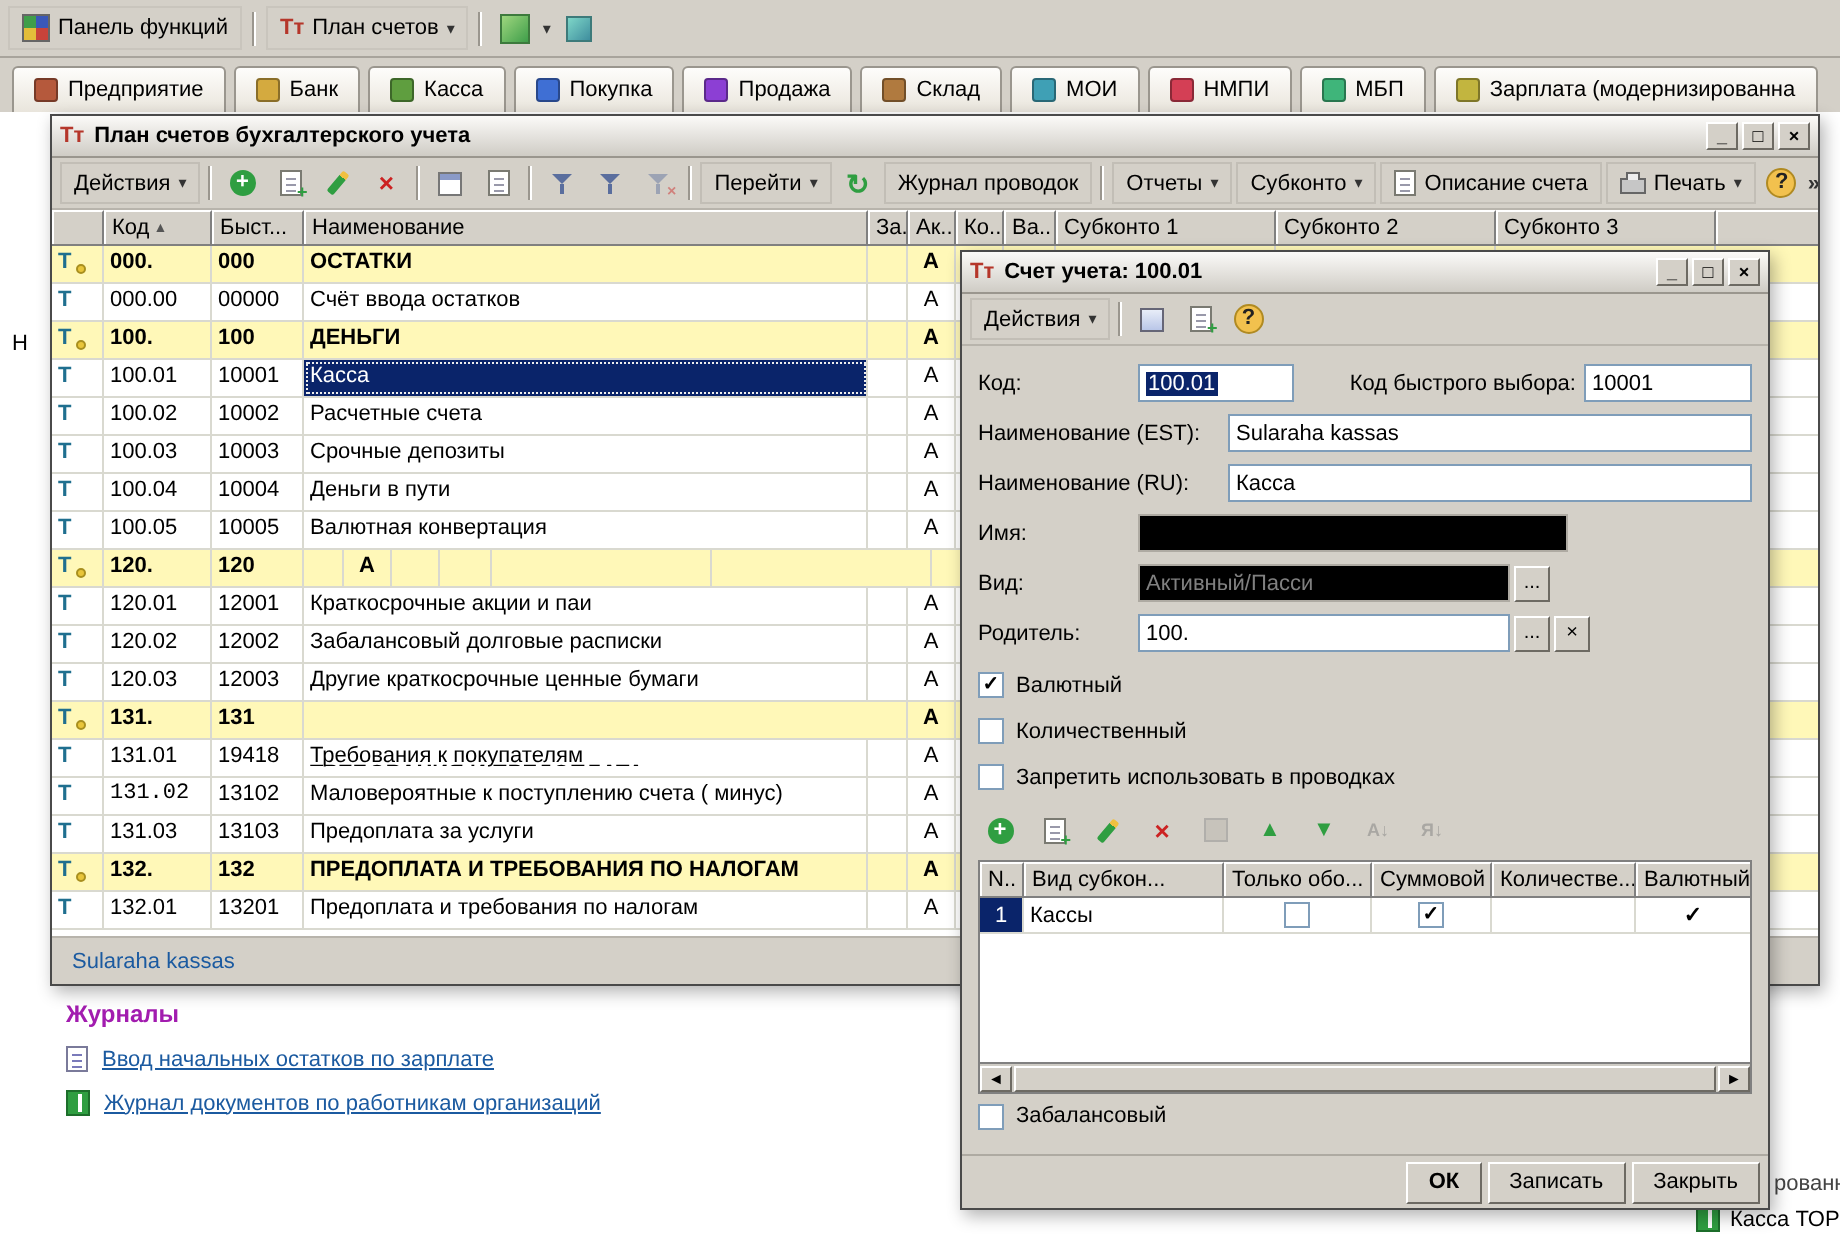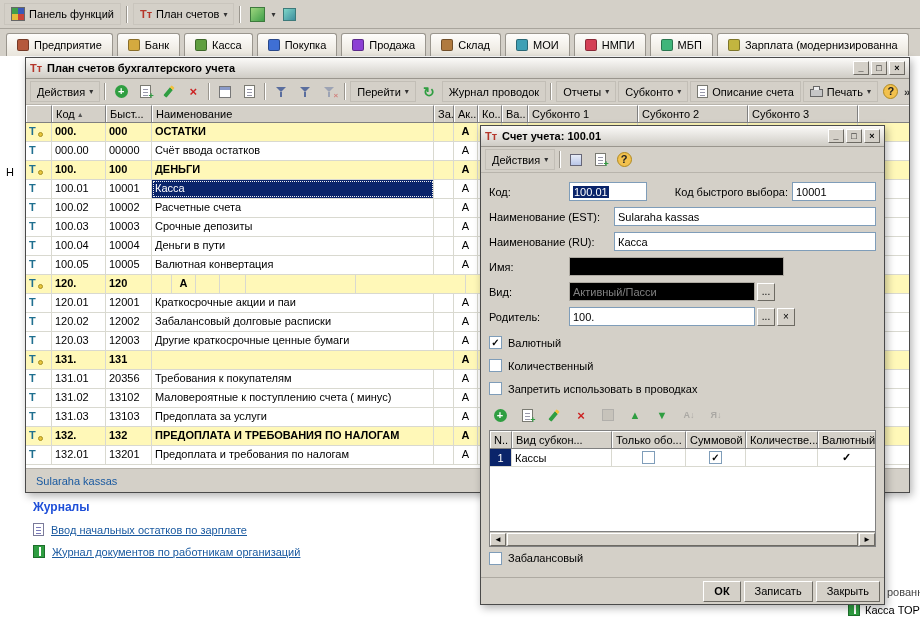--- a/index.html
+++ b/index.html
@@ -100,21 +100,21 @@
 .hscroll{height:15px;background:#cfccc5;border-top:1px solid #808080;display:flex;align-items:center}
 .scr-btn{width:16px;height:13px;flex:none;background:#d4d0c8;border:1px solid;border-color:#fff #6d6a63 #6d6a63 #fff;font-size:8px;line-height:11px;text-align:center}
 .scr-thumb{flex:1;height:13px;margin:0 1px;background:#d4d0c8;border:1px solid;border-color:#fff #6d6a63 #6d6a63 #fff}
 .offrow{flex:none;display:flex;align-items:flex-start;gap:6px;height:22px;margin-top:5px}
 .dlg-buttons{flex:none;height:27px;display:flex;align-items:center;justify-content:flex-end;gap:3px;border-top:1px solid #aeaaa2;padding:0 4px;background:#d4d0c8}
 .btn{height:21px;padding:0 10px;background:#d4d0c8;border:1px solid;border-color:#fff #6d6a63 #6d6a63 #fff;white-space:nowrap;font-family:inherit;font-size:11px}
 .btn.default{font-weight:bold}
 
 
 .journals{position:absolute;left:33px;top:500px;z-index:1}
-.journals-title{font-weight:bold;color:#1d4ed8;font-size:12px;margin-bottom:9px}
+.journals-title{font-weight:bold;color:#a21caf;font-size:12px;margin-bottom:9px}
 .jlink{display:flex;align-items:center;gap:7px;margin-bottom:9px}
 .jtext{color:#1b5aa0;text-decoration:underline;white-space:nowrap}
 .doc-ico{width:11px;height:13px;background:#fff;border:1px solid #7a7a9a;position:relative;flex:none}
 .doc-ico::before{content:"";position:absolute;left:2px;right:2px;top:3px;height:1px;background:#7a7aba;box-shadow:0 3px 0 #7a7aba,0 6px 0 #7a7aba}
 .book-ico{width:12px;height:13px;background:#2f9e41;border:1px solid #1d6e2b;position:relative;flex:none}
 .book-ico::before{content:"";position:absolute;left:5px;top:1px;bottom:1px;width:2px;background:#fff}
 .fragment{position:absolute;z-index:1;white-space:nowrap}
 #frag-left{left:6px;top:166px}
 #frag-right{left:887px;top:586px;color:#444}
 #frag-bottom{left:848px;top:603px;display:flex;align-items:center;gap:5px}
@@ -501,34 +501,34 @@
         <div class="gc" style="width: 24px;"></div>
         <div class="gc" style="width: 26px;"></div>
         <div class="gc" style="width: 110px;"></div>
         <div class="gc" style="width: 110px;"></div>
         <div class="gc" style="width: 110px;"></div>
         <div class="gc" style="flex: 1 1 0%; border-right: none;"></div>
       </div>
       <div class="grow">
         <div class="gc" style="width: 26px;"><span class="tmark">Т</span></div>
         <div class="gc" style="width: 54px;">131.01</div>
-        <div class="gc" style="width: 46px;">20356</div>
+        <div class="gc" style="width: 46px;">19418</div>
         <div class="gc" style="width: 282px;">Требования к покупателям</div>
         <div class="gc" style="width: 20px;"></div>
         <div class="gc center" style="width: 24px;">А</div>
         <div class="gc" style="width: 24px;"></div>
         <div class="gc" style="width: 26px;"></div>
         <div class="gc" style="width: 110px;"></div>
         <div class="gc" style="width: 110px;"></div>
         <div class="gc" style="width: 110px;"></div>
         <div class="gc" style="flex: 1 1 0%; border-right: none;"></div>
       </div>
       <div class="grow">
         <div class="gc" style="width: 26px;"><span class="tmark">Т</span></div>
-        <div class="gc" style="width: 54px;">131.02</div>
+        <div class="gc" style="width: 54px; font-family: Liberation Mono, monospace;">131.02</div>
         <div class="gc" style="width: 46px;">13102</div>
         <div class="gc" style="width: 282px;">Маловероятные к поступлению счета ( минус)</div>
         <div class="gc" style="width: 20px;"></div>
         <div class="gc center" style="width: 24px;">А</div>
         <div class="gc" style="width: 24px;"></div>
         <div class="gc" style="width: 26px;"></div>
         <div class="gc" style="width: 110px;"></div>
         <div class="gc" style="width: 110px;"></div>
         <div class="gc" style="width: 110px;"></div>
         <div class="gc" style="flex: 1 1 0%; border-right: none;"></div>

